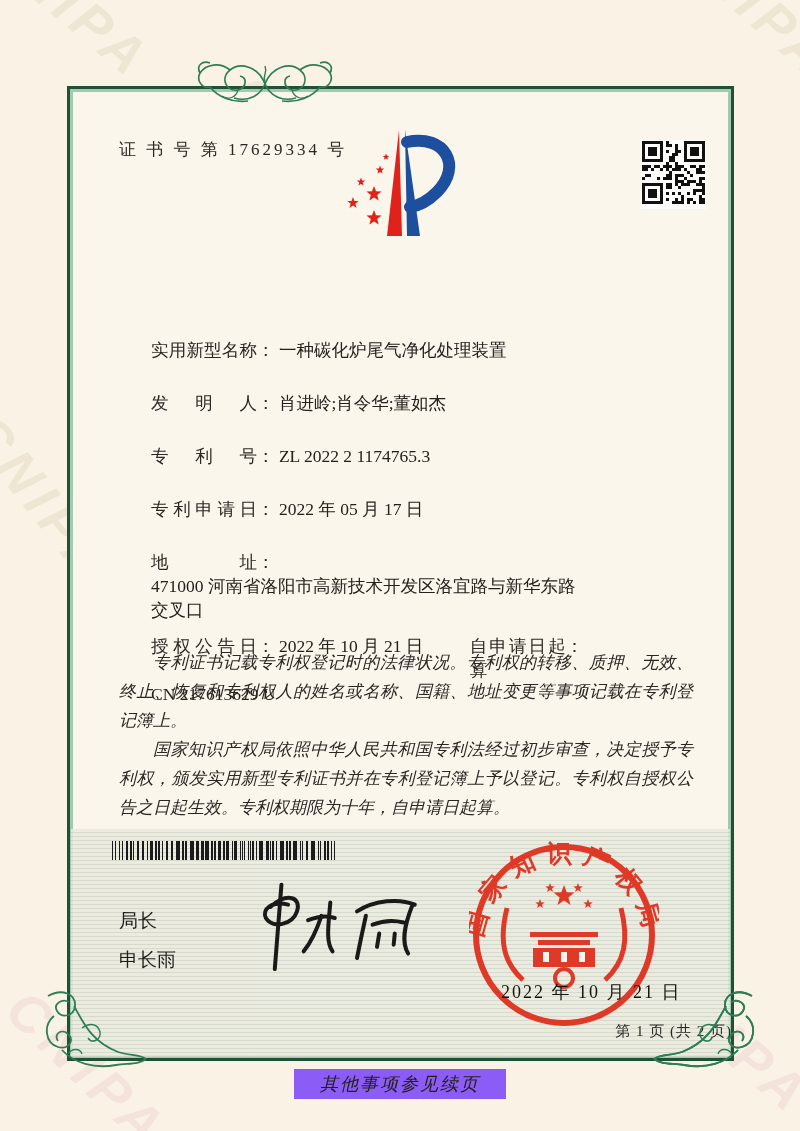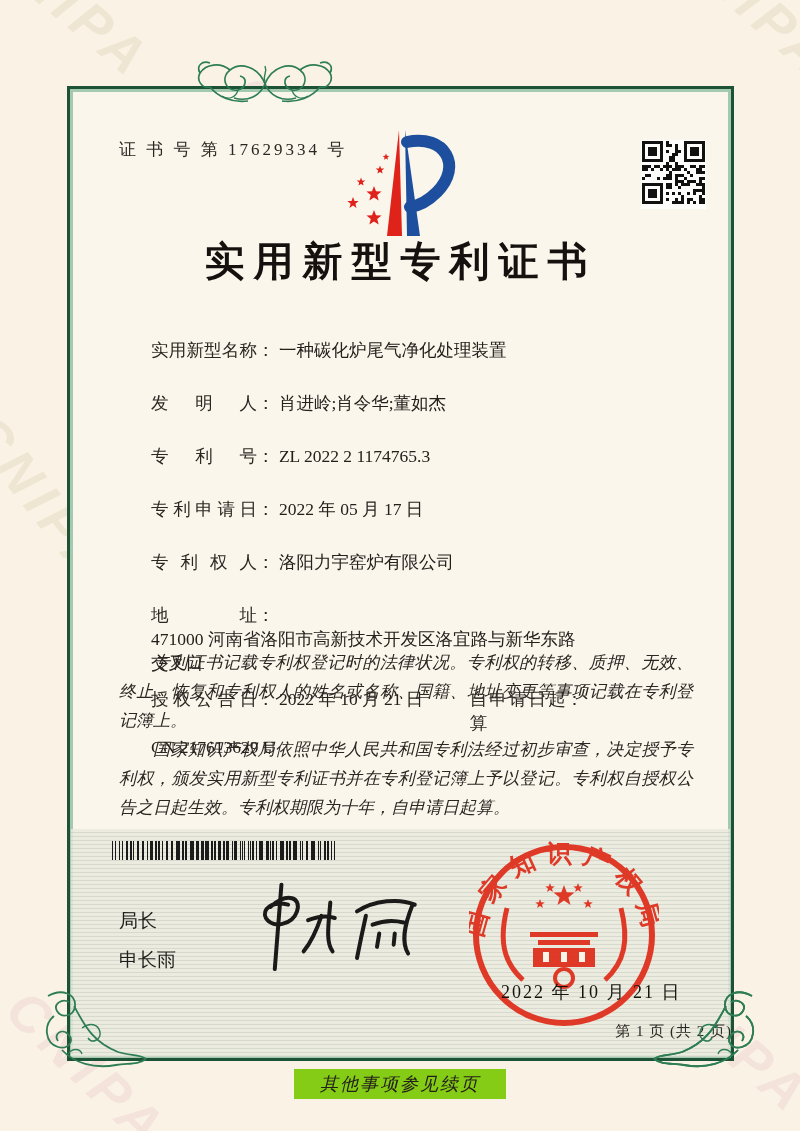--- a/index.html
+++ b/index.html
@@ -74,21 +74,21 @@
   }
   .page-no{
     position:absolute;left:0;right:0;top:934px;text-align:right;z-index:4;
     font-size:15px;letter-spacing:1px;color:#2b2722;
   }
   
   .footer-note{
     position:absolute;left:0;right:0;top:1072px;text-align:center;z-index:2;
     font-size:18px;font-style:italic;letter-spacing:2px;color:#242019;
   }
-  .footer-note span{background:#84cc16;padding:5px 26px;}
+  .footer-note span{background:#8b5cf6;padding:5px 26px;}
 </style>
 </head>
 <body>
 
 <div class="wm" style="left:-32px;top:-28px;transform:rotate(40deg);">CNIPA</div>
 <div class="wm pink" style="left:208px;top:128px;transform:rotate(55deg);font-size:48px;">CNIPA</div>
 <div class="wm" style="left:652px;top:-30px;transform:rotate(42deg);">CNIPA</div>
 <div class="wm" style="left:-58px;top:468px;transform:rotate(52deg);">CNIPA</div>
 <div class="wm" style="left:452px;top:330px;transform:rotate(40deg);color:#f1e8d8;">CNIPA</div>
 <div class="wm pink" style="left:-12px;top:1038px;transform:rotate(44deg);">CNIPA</div>
@@ -237,42 +237,37 @@
           <rect x="42" y="0" width="21" height="21" fill="#111"></rect>
           <rect x="45" y="3" width="15" height="15" fill="#fdfdfb"></rect>
           <rect x="48" y="6" width="9" height="9" fill="#111"></rect>
           <rect x="0" y="42" width="21" height="21" fill="#111"></rect>
           <rect x="3" y="45" width="15" height="15" fill="#fdfdfb"></rect>
           <rect x="6" y="48" width="9" height="9" fill="#111"></rect>
         </g>
       </svg>
   </div>
 
-  <div class="doc-title">实用新型专利证书</div>
 
   <div class="fields">
     <div class="field-row">
       <span class="flabel">实用新型名称</span><span class="fcolon">：</span>
       <span class="fvalue">一种碳化炉尾气净化处理装置</span>
     </div>
     <div class="field-row">
       <span class="flabel">发明人</span><span class="fcolon">：</span>
       <span class="fvalue">肖进岭;肖令华;董如杰</span>
     </div>
     <div class="field-row">
       <span class="flabel">专利号</span><span class="fcolon">：</span>
       <span class="fvalue">ZL 2022 2 1174765.3</span>
     </div>
     <div class="field-row">
       <span class="flabel">专利申请日</span><span class="fcolon">：</span>
       <span class="fvalue">2022 年 05 月 17 日</span>
-    </div>
-    <div class="field-row">
-      <span class="flabel">专利权人</span><span class="fcolon">：</span>
-      <span class="fvalue">洛阳力宇窑炉有限公司</span>
     </div>
     <div class="field-row" style="margin-bottom:12px;">
       <span class="flabel">地址</span><span class="fcolon">：</span>
       <span class="fvalue">471000 河南省洛阳市高新技术开发区洛宜路与新华东路
 交叉口</span>
     </div>
     <div class="field-row">
       <span class="flabel">授权公告日</span><span class="fcolon">：</span>
       <span class="fvalue">2022 年 10 月 21 日</span>
       <span class="grant-group">

